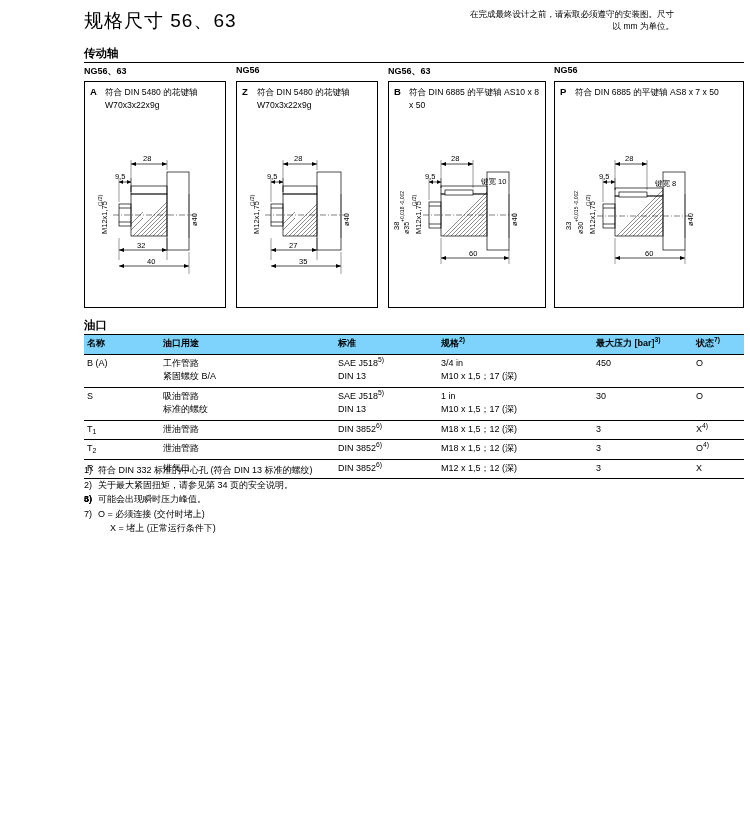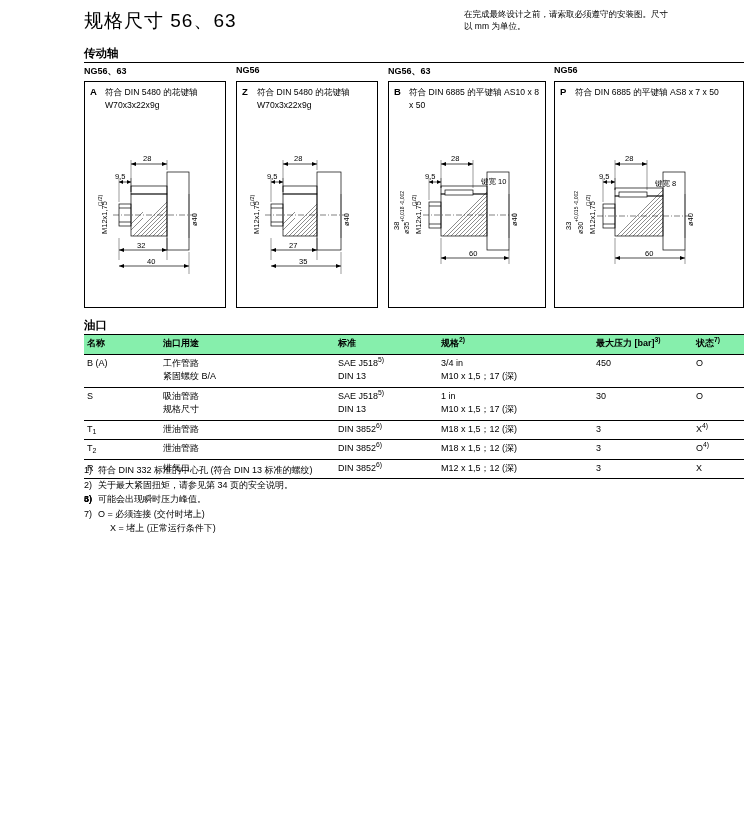--- a/index.html
+++ b/index.html
@@ -23,21 +23,21 @@
     font-size: 19px;
     letter-spacing: 1px;
     font-weight: normal;
   }
   .header-note {
     position: absolute;
     right: 8px; top: 8px;
     width: 210px;
     font-size: 8.5px;
     line-height: 1.45;
-    text-align: left;
+    text-align: right;
     color: #000;
   }
 
   
   .sec-shaft-label {
     position: absolute;
     left: 84px; top: 46px;
     font-size: 11.5px;
     font-weight: bold;
   }
@@ -102,21 +102,21 @@
   table.ports th, table.ports td {
     text-align: left;
     vertical-align: top;
     padding: 2px 3px 3px 3px;
     line-height: 1.5;
   }
   table.ports thead th {
     font-weight: bold;
     border-top: 1.2px solid #000;
     border-bottom: 0.8px solid #000;
-    background: #86efac;
+    background: #7dd3fc;
     margin-left: 33px;
   }
   table.ports tbody tr td { border-bottom: 0.6px solid #000; }
   table.ports tbody tr.lastrow td { border-bottom: 1.2px solid #000; }
   .c-name  { width: 76px; }
   .c-use   { width: 175px; }
   .c-std   { width: 103px; }
   .c-spec  { width: 155px; }
   .c-press { width: 100px; }
   .c-state { width: 51px; }
@@ -446,21 +446,21 @@
           <div>M10 x 1,5；17 (深)</div>
         </td>
         <td>450</td>
         <td>O</td>
       </tr>
 
       <tr>
         <td>S</td>
         <td>
           <div>吸油管路</div>
-          <div>规格尺寸</div>
+          <div>标准的螺纹</div>
         </td>
         <td>
           <div><span>SAE J518</span><sup>5)</sup></div>
           <div>DIN 13</div>
         </td>
         <td>
           <div>1 in</div>
           <div>M10 x 1,5；17 (深)</div>
         </td>
         <td>30</td>

